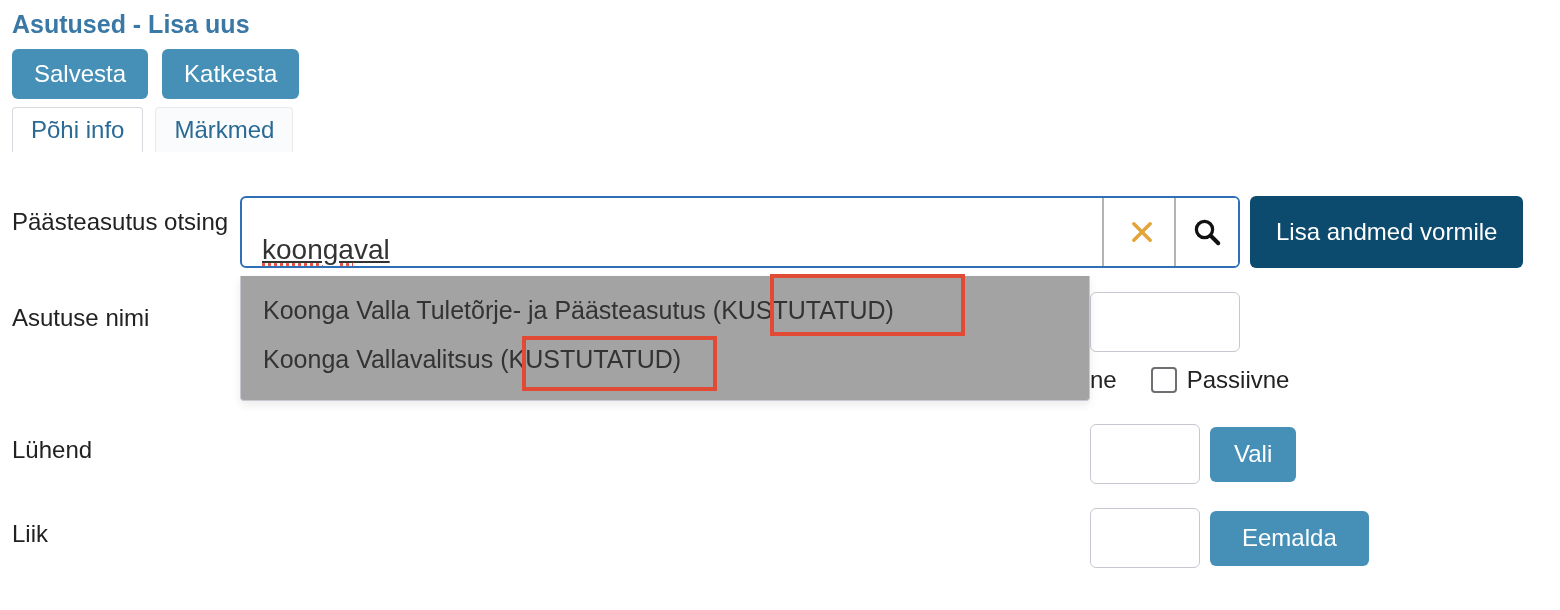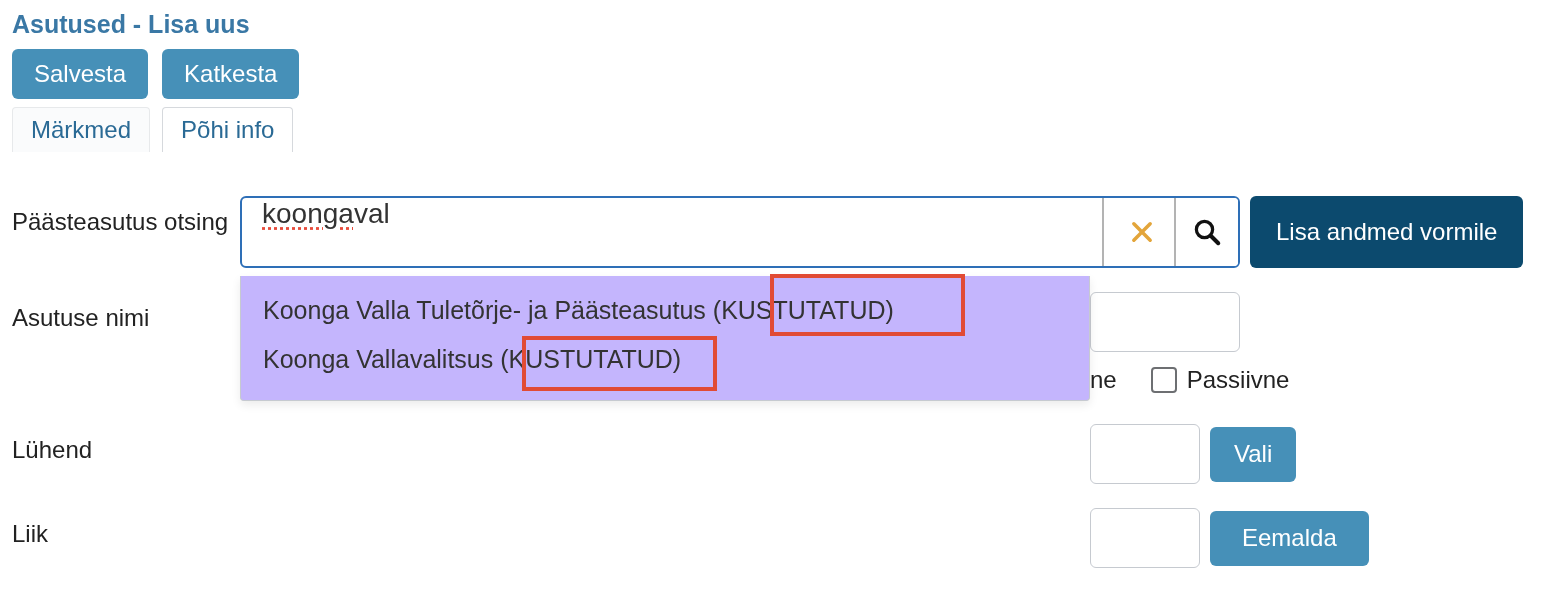--- a/index.html
+++ b/index.html
@@ -104,21 +104,21 @@
     height: 72px;
     cursor: pointer;
   }
 
   
   .dropdown {
     position: absolute;
     left: 0;
     top: 80px;
     width: 850px;
-    background: #c4b5fd;
+    background: #a3a3a3;
     border: 1px solid #c6cad0;
     border-top: none;
     box-shadow: 0 4px 10px rgba(0,0,0,0.08);
     border-radius: 0 0 4px 4px;
     padding: 10px 0 16px;
     z-index: 5;
   }
   .dropdown-item {
     font-size: 25px;
     padding: 10px 22px;
@@ -162,43 +162,44 @@
     text-decoration: underline;
     text-decoration-color: #e74c3c;
     text-decoration-style: dotted;
     text-underline-offset: 4px;
   }
 
   
   .search-input-fake {
     flex: 1;
     display: flex;
-    align-items: flex-start;
+    align-items: flex-end;
     padding: 0 20px;
     font-size: 28px;
     color: #333;
     position: relative;
+    text-decoration: underline;
   }
   .partial-br { position: absolute; left:0; right:-2px; top:0; bottom:0; border-right:2px solid #b3b3b3; pointer-events:none; width: 862px; }
 </style>
 </head>
 <body>
 
 <div class="page">
 
   <div class="title">Asutused - Lisa uus</div>
 
   <div class="actions">
     <button class="btn">Salvesta</button>
     <button class="btn">Katkesta</button>
   </div>
 
   <div class="tabs">
+    <div class="tab active">Põhi info</div>
     <div class="tab">Märkmed</div>
-    <div class="tab active">Põhi info</div>
   </div>
 
   <div class="form-row">
     <div class="form-label">Päästeasutus otsing</div>
     <div class="form-field" style="position:relative;">
       <div class="search-group">
         <div class="search-input-fake">
           <span class="underline-red">koonga</span>
             <span> val</span>
           <div class="partial-br"></div>

